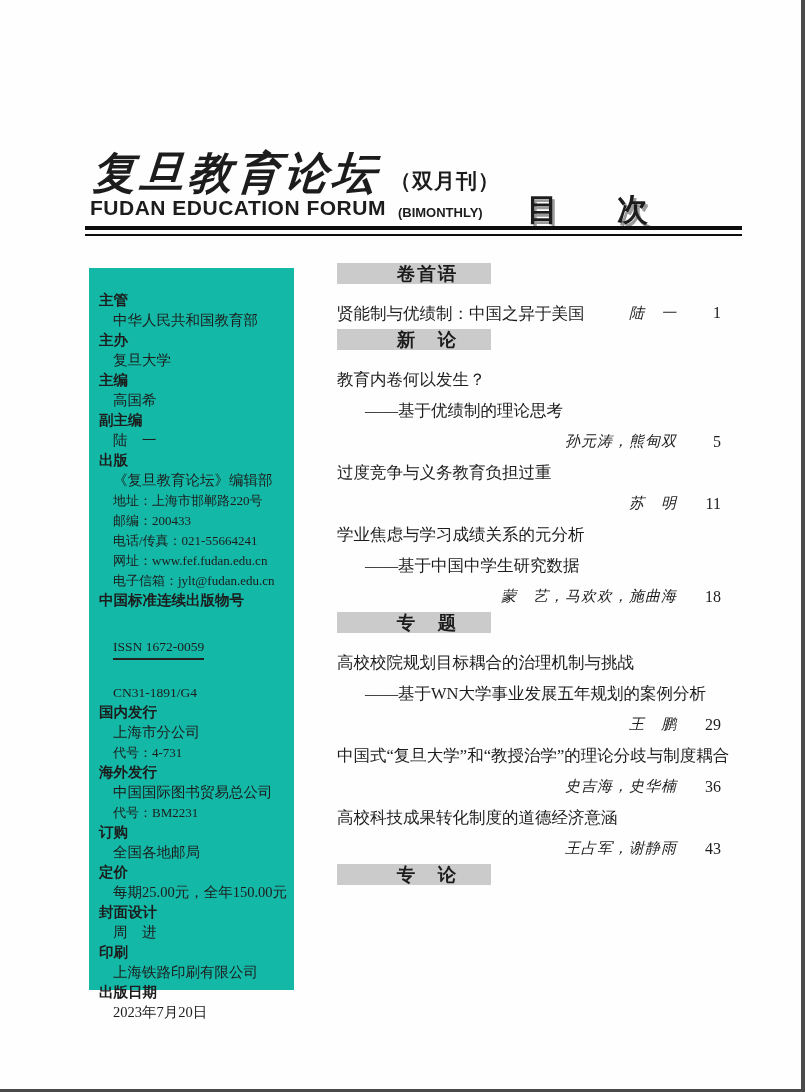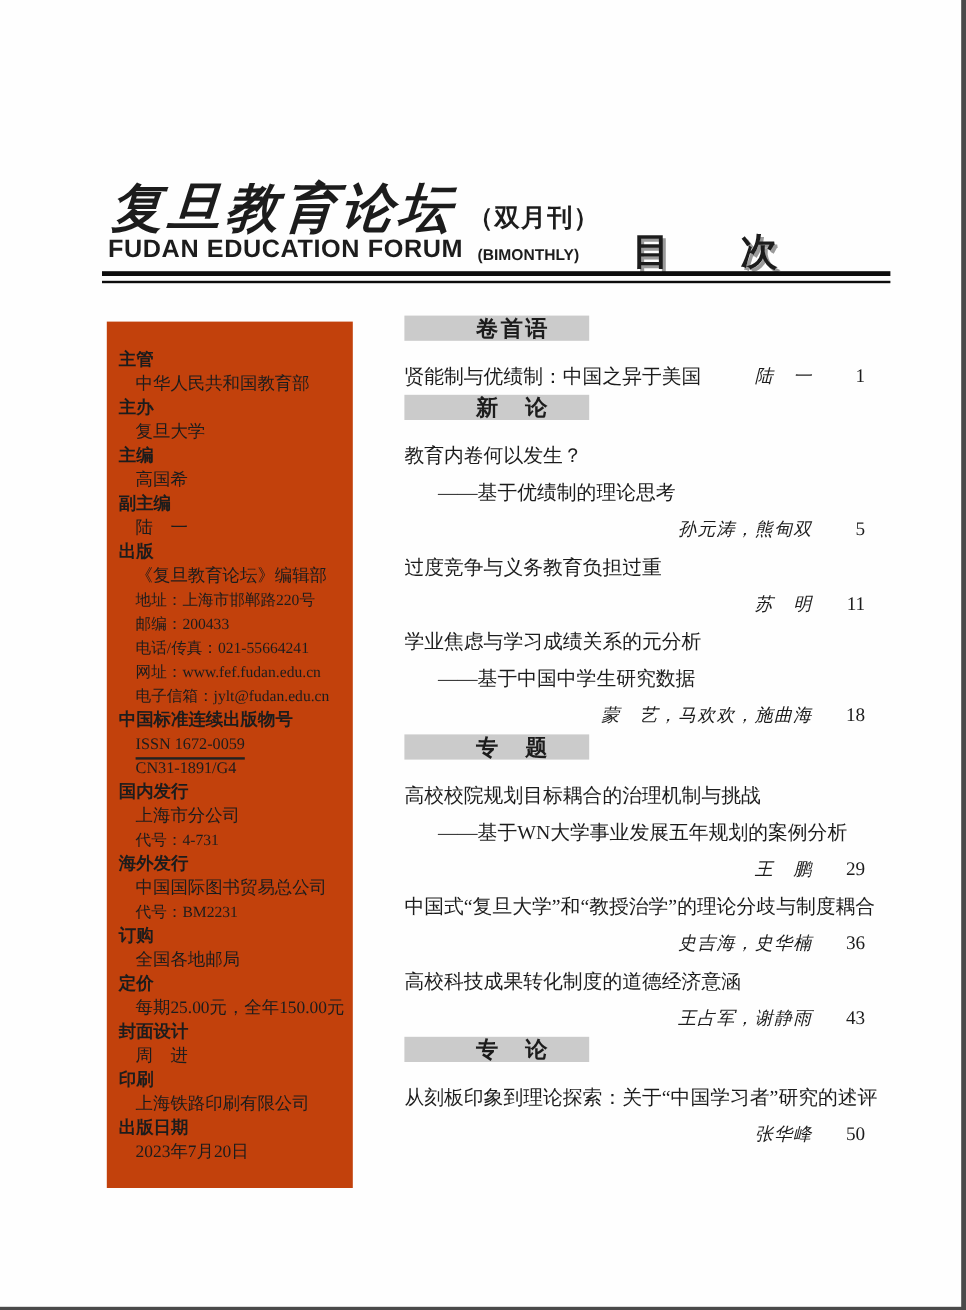--- a/index.html
+++ b/index.html
@@ -22,29 +22,29 @@
   .contents-label {
     position:absolute; left:527px; top:189px;
     font-family:"Liberation Sans", sans-serif; font-weight:bold; font-size:31px;
     letter-spacing:14px; white-space:nowrap; text-shadow:2.5px 2.5px 0 #9a9a9a;
   }
   .double-rule { position:absolute; left:85px; top:226px; width:657px; height:4px;
     border-top:4px solid #0d0d0d; border-bottom:2px solid #0d0d0d; }
   
   .sidebar {
     position:absolute; left:89px; top:268px; width:205px; height:722px;
-    background:#c2410c; box-sizing:border-box; padding:22px 6px 0 10px;
+    background:#14b8a6; box-sizing:border-box; padding:22px 6px 0 10px;
   }
   .sb-line { height:20px; line-height:20px; white-space:nowrap; }
   .k-label .sb-text { font-family:"Liberation Sans", sans-serif; font-weight:bold; font-size:14.5px; }
   .k-value { padding-left:14px; }
   .k-value .sb-text { font-family:"Liberation Serif", serif; font-size:14.5px; }
   .k-small { padding-left:14px; }
   .k-small .sb-text { font-family:"Liberation Serif", serif; font-size:13px; }
-  .k-issn, .k-cn { padding-left:14px; }
+  .k-issn, .k-cn { padding-left:14px;margin-top:26px; }
   .k-issn .sb-text, .k-cn .sb-text { font-family:"Liberation Serif", serif; font-size:13.5px; }
   .k-issn .sb-text { border-bottom:2px solid #222; padding-bottom:1px; display:inline-block; }
   
   .toc { position:absolute; left:337px; top:263px; width:384px; }
   .sec-box {
     width:127px; height:21px; margin:8px 0 14px; background:#cbcbcb;
     display:flex; align-items:center; justify-content:center;
     font-family:"Liberation Sans", sans-serif; font-weight:bold; font-size:18.5px;
     letter-spacing:2px; white-space:nowrap;padding-left:27px;
   }
@@ -319,30 +319,16 @@
             <div class="trow authors-row">
               <span class="a-authors">王占军，谢静雨</span>
               <span class="a-page">43</span>
             </div>
           </div>
         </div>
     </div>
 
     <div class="section">
       <div class="sec-box">专　论</div>
-      <div>
-
-          <div class="article">
-            <div class="trow title-row">
-              <span class="a-title">从刻板印象到理论探索：关于“中国学习者”研究的述评</span>
-
-            </div>
-
-            <div class="trow authors-row">
-              <span class="a-authors">张华峰</span>
-              <span class="a-page">50</span>
-            </div>
-          </div>
-        </div>
     </div>
 
   </div>
 </div>
 
 </body></html>

